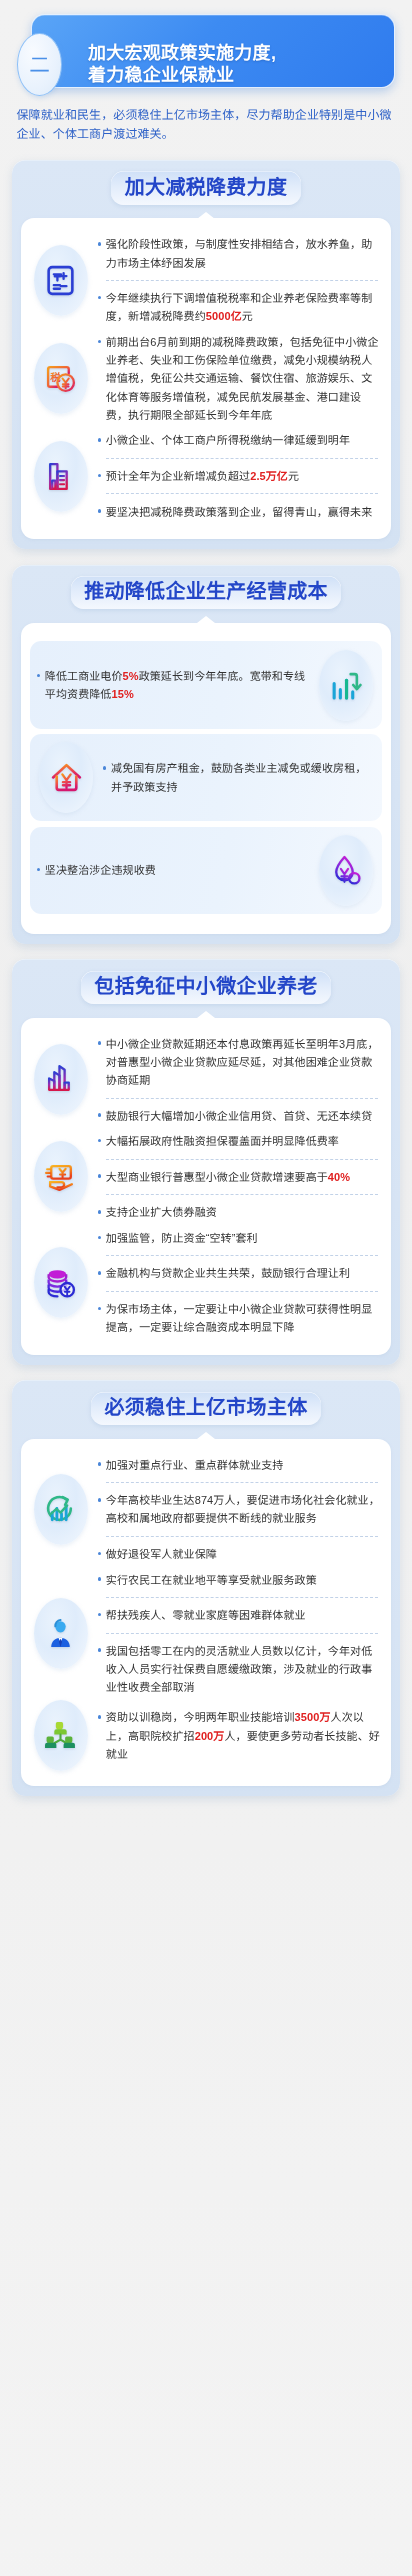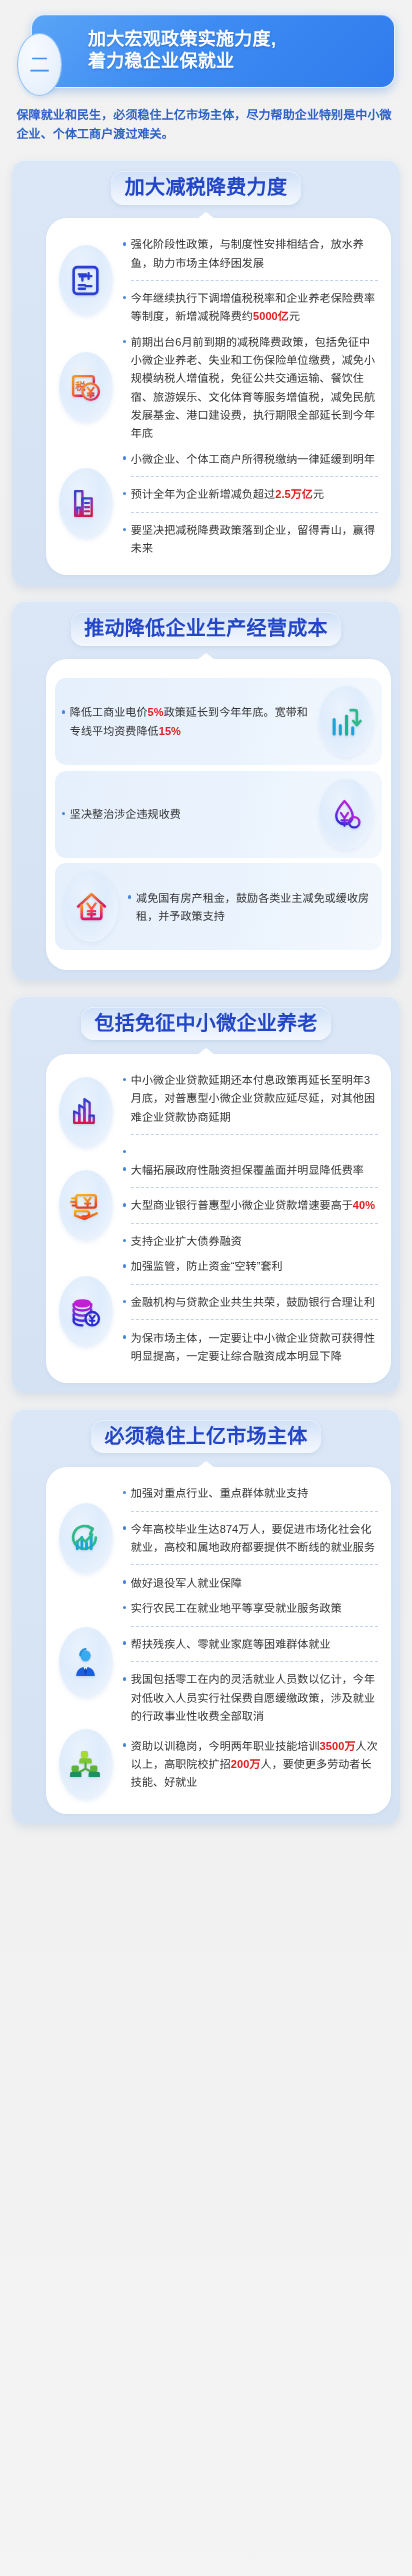--- a/index.html
+++ b/index.html
@@ -30,21 +30,21 @@
     left: 21.6px;
     right: 7.7px;
     top: 0;
     bottom: 6.2px;
     border-radius: 13.4px;
     background: linear-gradient(135deg, #5aa5f7 0%, #3d8bf2 45%, #2f7bee 100%);
     box-shadow: 0 3.1px 9.3px rgba(80,140,220,.35),
                 inset 0 0.5px 0 rgba(255,255,255,.45);
     border: 1.5px solid rgba(255,255,255,.85);
     display: flex;
-    align-items: center;
+    align-items: flex-end;
     padding-left: 56px;
   }
   .header-title {
     color: #ffffff;
     font-size: 18px;
     line-height: 1.22;
     font-weight: bold;
     letter-spacing: 0.3px;
     text-shadow: 0 1px 2.1px rgba(20,70,150,.35);
     white-space: pre-line;
@@ -71,21 +71,20 @@
     line-height: 1;
   }
 
   
   .intro {
     margin: 11.3px 16.5px 5.2px 16.5px;
     color: #2f62c8;
     font-size: 12px;
     line-height: 1.62;
     letter-spacing: 0.1px;
-    font-weight: bold;
   }
 
   
   .section {
     margin: 15.5px 12.4px 0 12.4px;
     background: linear-gradient(180deg, #dbe7f6 0%, #d7e4f4 60%, #d4e2f3 100%);
     border-radius: 13.4px;
     box-shadow: 0 3.1px 8.2px rgba(150,175,205,.28),
                 inset 0 0.5px 0 rgba(255,255,255,.65);
     padding: 11.3px 8.8px 10.3px 8.8px;
@@ -116,25 +115,24 @@
     margin: 7.2px auto -0.5px auto;
     border-left: 9.8px solid transparent;
     border-right: 9.8px solid transparent;
     border-bottom: 7.7px solid #ffffff;
     position: relative;
     z-index: 2;
   }
 
   .section-body {
     background: #ffffff;
-    border-radius: 21px;
+    border-radius: 13px;
     padding: 13.4px 9.3px 14.4px 9.3px;
     box-shadow: 0 1px 3.6px rgba(160,185,215,.20);
     position: relative;
-    margin-left: 25px;
   }
 
   
   .row {
     display: flex;
     align-items: center;
     gap: 5.2px;
     position: relative;
   }
   .row.reverse { flex-direction: row-reverse; }
@@ -333,20 +331,44 @@
     </svg>
               </div>
             </div>
             <div class="text-cell">
               <div class="bullet">
                 <span class="dot"></span>
                 <p><span>降低工商业电价</span><span class="hl">5%</span><span>政策延长到今年年底。宽带和专线平均资费降低</span><span class="hl">15%</span></p>
               </div>
             </div>
           </div>
+          <div class="row hl-card">
+            <div class="icon-cell">
+              <div class="icon-blob">
+                <svg viewBox="0 0 64 64" fill="none">
+      <defs>
+                    <linearGradient id="gHouse" x1="0" y1="0" x2="0.3" y2="1">
+        <stop offset="0%" stop-color="#f7931e"></stop>
+                      <stop offset="55%" stop-color="#ef4d4d"></stop>
+                      <stop offset="100%" stop-color="#d6176e"></stop>
+      </linearGradient>
+                  </defs>
+      <path d="M6 32L32 8l26 24" stroke="url(#gHouse)" stroke-width="5" stroke-linecap="round" stroke-linejoin="round"></path>
+      <path d="M13 30v22a4 4 0 004 4h30a4 4 0 004-4V30" stroke="url(#gHouse)" stroke-width="5" stroke-linecap="round"></path>
+      <path d="M24 26l8 11 8-11M32 37v16M25 41h14M25 47h14" stroke="url(#gHouse)" stroke-width="4.5" stroke-linecap="round"></path>
+    </svg>
+              </div>
+            </div>
+            <div class="text-cell">
+              <div class="bullet">
+                <span class="dot"></span>
+                <p><span>减免国有房产租金，鼓励各类业主减免或缓收房租，并予政策支持</span></p>
+              </div>
+            </div>
+          </div>
           <div class="row reverse hl-card">
             <div class="icon-cell">
               <div class="icon-blob">
                 <svg viewBox="0 0 64 64" fill="none">
       <defs>
                     <linearGradient id="gDrop" x1="0.6" y1="0" x2="0.2" y2="1">
         <stop offset="0%" stop-color="#c21ed6"></stop>
                       <stop offset="55%" stop-color="#7b2be0"></stop>
                       <stop offset="100%" stop-color="#2b2bd4"></stop>
       </linearGradient>
@@ -355,44 +377,20 @@
       <path d="M23 29l7 10 7-10M30 39v15M24 43h12M24 48h12" stroke="url(#gDrop)" stroke-width="4" stroke-linecap="round"></path>
       <circle cx="49" cy="47" r="10" stroke="url(#gDrop)" stroke-width="4.5"></circle>
       <path d="M44 47h10" stroke="url(#gDrop)" stroke-width="4.5" stroke-linecap="round"></path>
     </svg>
               </div>
             </div>
             <div class="text-cell">
               <div class="bullet">
                 <span class="dot"></span>
                 <p><span>坚决整治涉企违规收费</span></p>
-              </div>
-            </div>
-          </div>
-          <div class="row hl-card">
-            <div class="icon-cell">
-              <div class="icon-blob">
-                <svg viewBox="0 0 64 64" fill="none">
-      <defs>
-                    <linearGradient id="gHouse" x1="0" y1="0" x2="0.3" y2="1">
-        <stop offset="0%" stop-color="#f7931e"></stop>
-                      <stop offset="55%" stop-color="#ef4d4d"></stop>
-                      <stop offset="100%" stop-color="#d6176e"></stop>
-      </linearGradient>
-                  </defs>
-      <path d="M6 32L32 8l26 24" stroke="url(#gHouse)" stroke-width="5" stroke-linecap="round" stroke-linejoin="round"></path>
-      <path d="M13 30v22a4 4 0 004 4h30a4 4 0 004-4V30" stroke="url(#gHouse)" stroke-width="5" stroke-linecap="round"></path>
-      <path d="M24 26l8 11 8-11M32 37v16M25 41h14M25 47h14" stroke="url(#gHouse)" stroke-width="4.5" stroke-linecap="round"></path>
-    </svg>
-              </div>
-            </div>
-            <div class="text-cell">
-              <div class="bullet">
-                <span class="dot"></span>
-                <p><span>减免国有房产租金，鼓励各类业主减免或缓收房租，并予政策支持</span></p>
               </div>
             </div>
           </div>
         </div>
       </section>
       <section class="section">
         <div class="section-head">
           <h2>包括免征中小微企业养老</h2>
         </div>
         <div class="notch"></div>
@@ -417,20 +415,21 @@
               </div>
             </div>
             <div class="text-cell">
               <div class="bullet">
                 <span class="dot"></span>
                 <p><span>中小微企业贷款延期还本付息政策再延长至明年3月底，对普惠型小微企业贷款应延尽延，对其他困难企业贷款协商延期</span></p>
               </div>
               <div class="divider"></div>
               <div class="bullet">
                 <span class="dot"></span>
+                <p><span>鼓励银行大幅增加小微企业信用贷、首贷、无还本续贷</span></p>
               </div>
             </div>
           </div>
           <div class="row">
             <div class="icon-cell">
               <div class="icon-blob">
                 <svg viewBox="0 0 64 64" fill="none">
       <defs>
                     <linearGradient id="gWal" x1="0" y1="0" x2="0.3" y2="1">
         <stop offset="0%" stop-color="#f9b222"></stop>

